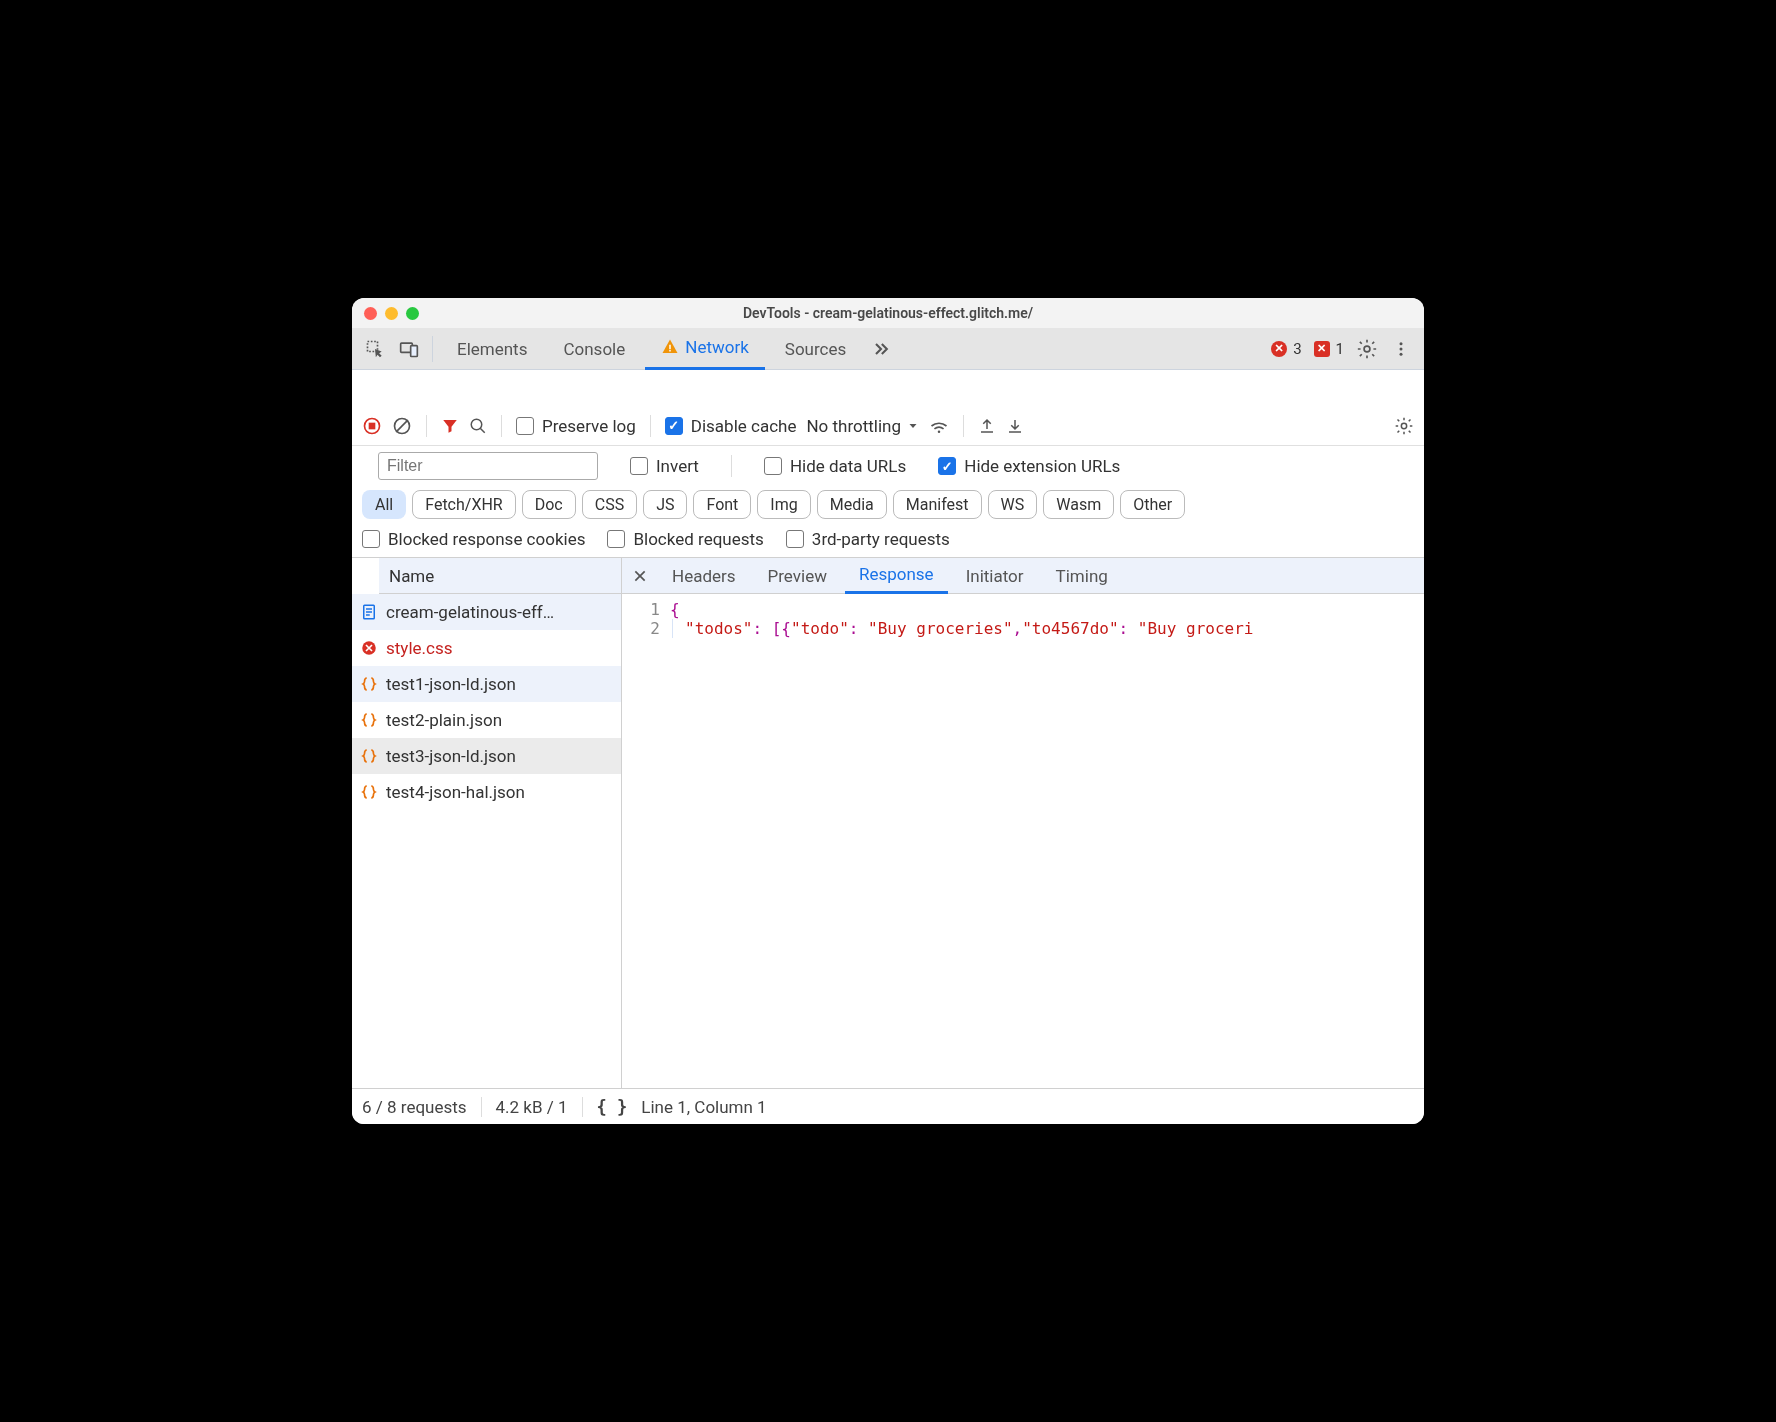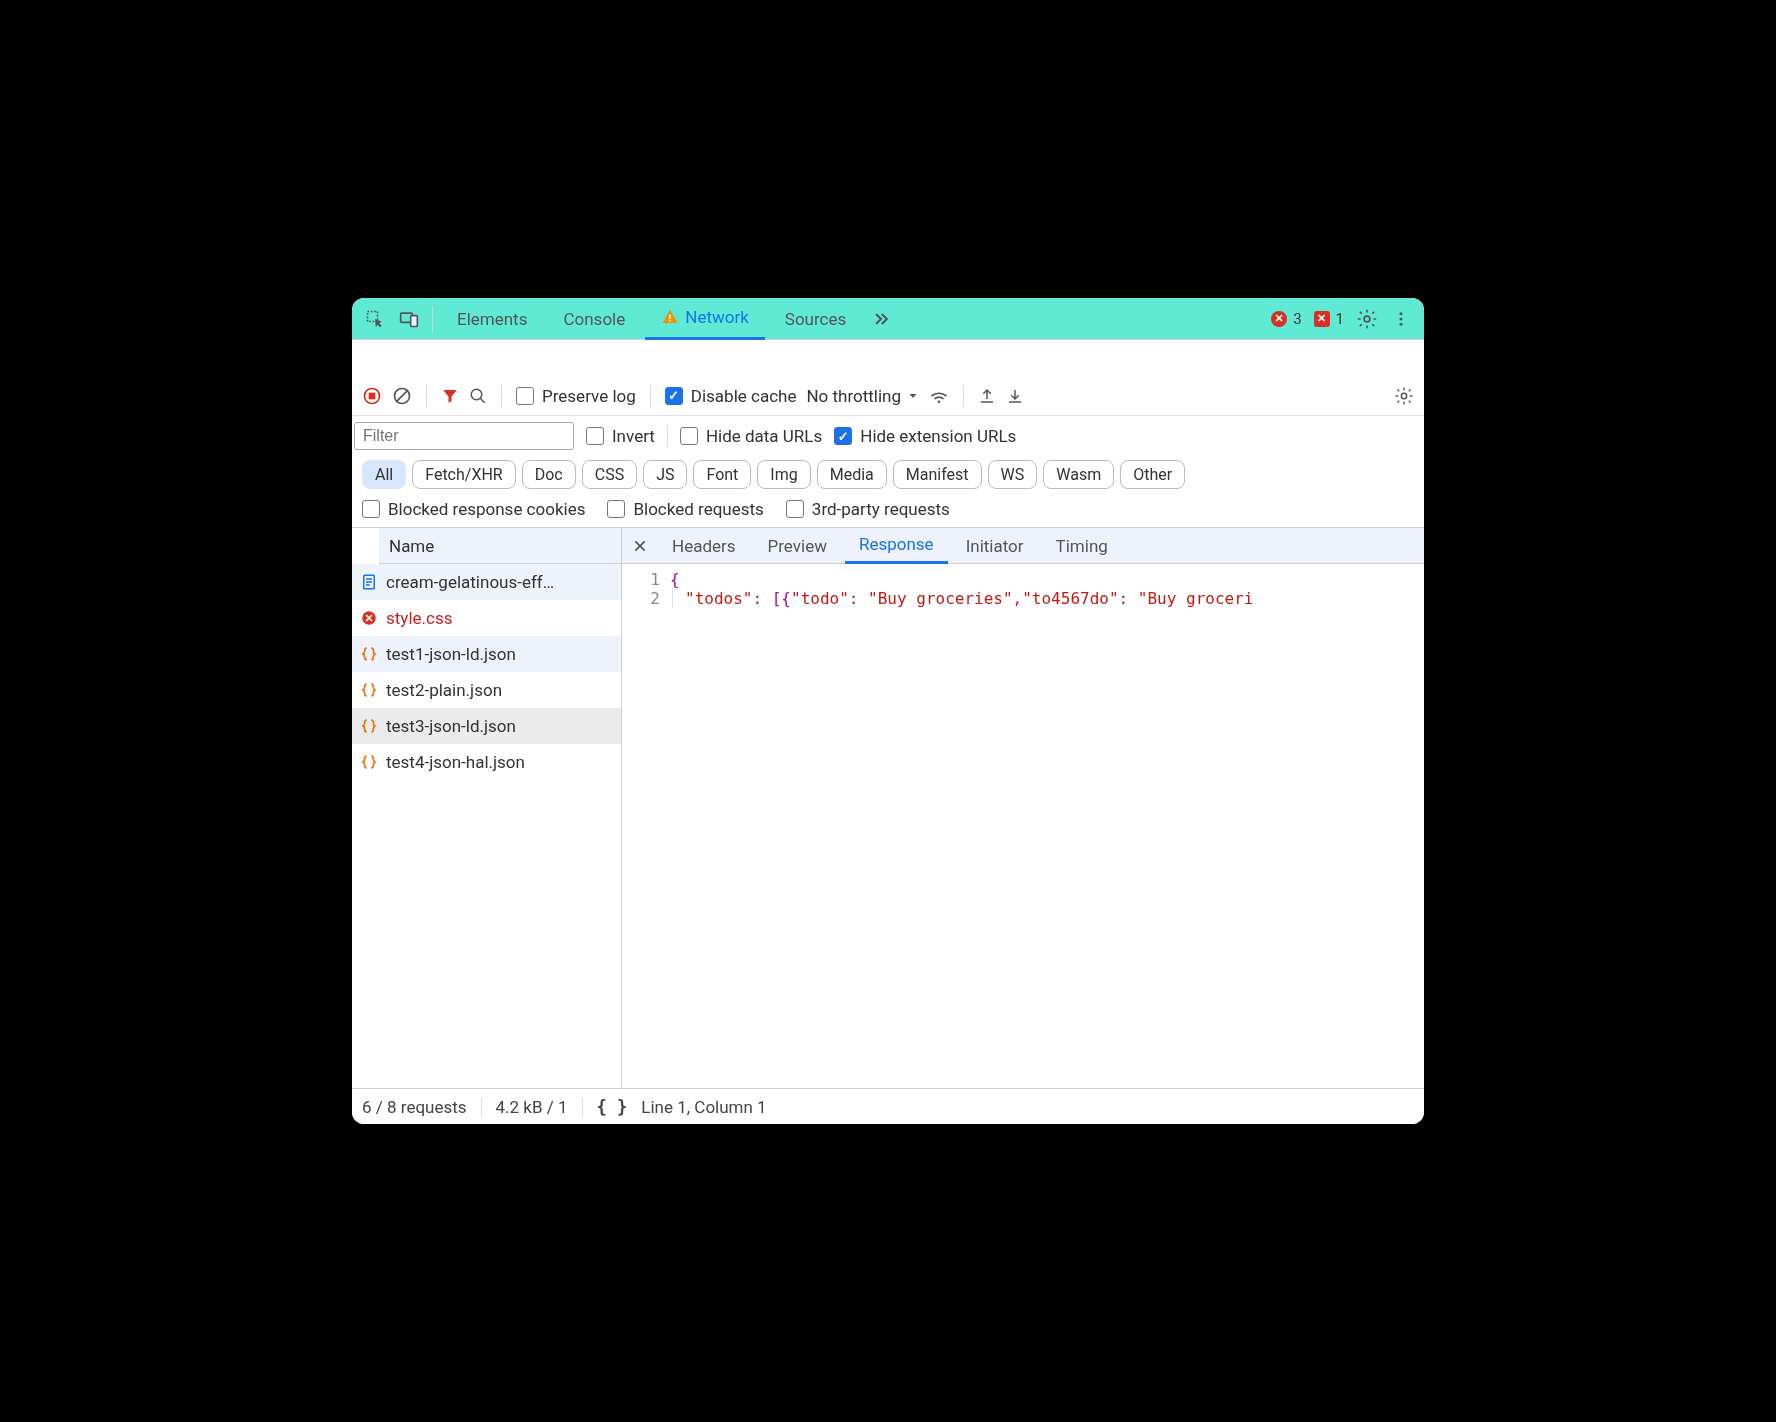--- a/index.html
+++ b/index.html
@@ -43,21 +43,21 @@
     left: 0; right: 0;
     text-align: center;
     font-size: 14px;
     font-weight: 600;
     color: #484848;
     pointer-events: none;
   }
   
   .tabsbar {
     height: 42px;
-    background: #5eead4;
+    background: #e5e5e5;
     display: flex;
     align-items: center;
     padding: 0 8px;
     gap: 4px;
     border-bottom: 1px solid #cdd4de;
   }
   .tabsbar .iconbtn {
     width: 30px; height: 30px;
     display: flex; align-items: center; justify-content: center;
     color: #555;
@@ -124,24 +124,24 @@
     color: #fff;
     font-size: 13px;
     font-weight: bold;
     line-height: 1;
   }
   .check-item { display: flex; align-items: center; gap: 8px; font-size: 17px; color: #333; cursor: pointer; }
   .throttle { display: flex; align-items: center; gap: 6px; font-size: 17px; color: #333; cursor: pointer; }
   .toolbar .right { margin-left: auto; display:flex; align-items:center; gap:10px;}
   
   .filterrow {
-    padding: 6px 2px;
-    display: flex;
-    align-items: center;
-    gap: 12px;
+    padding: 6px 26px;
+    display: flex;
+    align-items: center;
+    gap: 32px;
     flex-wrap: wrap;
   }
   .filterrow input[type=text] {
     width: 220px;
     height: 28px;
     border: 1px solid #aaa;
     border-radius: 3px;
     padding: 0 8px;
     font-size: 16px;
     color: #888;
@@ -283,20 +283,28 @@
     color: #444;
     background:#fff;
   }
   .statusbar .ssep { width:1px; height:20px; background:#ddd; }
 </style>
 </head>
 <body>
 
 <div class="window">
 
+  <div class="titlebar">
+    <div class="traffic">
+      <div class="dot red"></div>
+      <div class="dot yellow"></div>
+      <div class="dot green"></div>
+    </div>
+    <div class="title">DevTools - cream-gelatinous-effect.glitch.me/</div>
+  </div>
 
   <div class="tabsbar">
     <div class="iconbtn">
       <svg width="20" height="20" viewBox="0 0 24 24" fill="none" stroke="#555" stroke-width="2">
           <rect x="3" y="3" width="12" height="12" stroke-dasharray="2 2"></rect>
           <path d="M12 12l8 3-3 2 3 3-2 2-3-3-2 3z" fill="#555" stroke="none"></path>
         </svg>
     </div>
     <div class="iconbtn">
       <svg width="20" height="20" viewBox="0 0 24 24" fill="none" stroke="#555" stroke-width="2">

